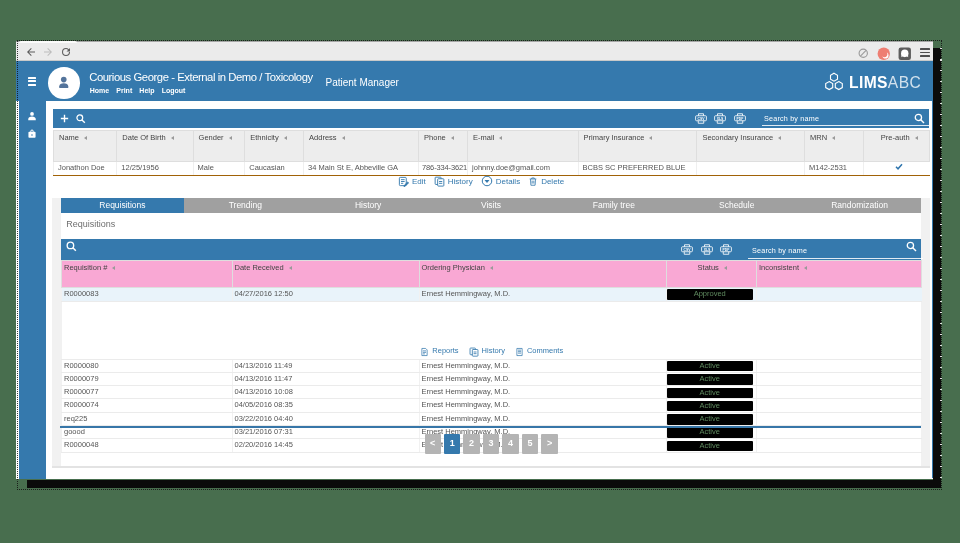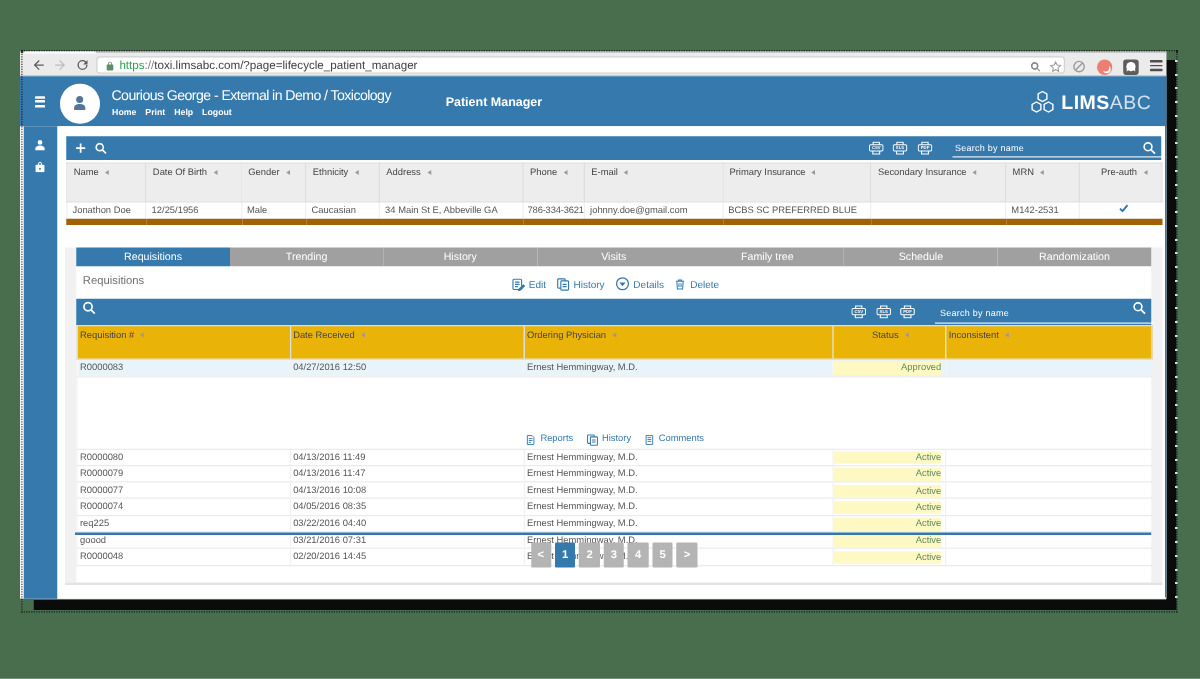--- a/index.html
+++ b/index.html
@@ -18,41 +18,41 @@
 .urltext .green { color:#2e9e4f; }
 
 .hdr { position:absolute; left:0; top:20.7px; width:917.5px; height:39.8px; background:#3579ad; }
 .sidebar { position:absolute; left:3px; top:60.5px; width:27.7px; height:377.5px; background:#3579ad; }
 .content { position:absolute; left:30.5px; top:60.5px; width:887px; height:377.5px; background:#fff; overflow:hidden; }
 
 .ham b { display:block; width:8.6px; height:2.2px; background:#fff; margin-bottom:1.2px; border-radius:0.5px; }
 .avatar { position:absolute; left:32.7px; top:6.3px; width:31.5px; height:31.5px; background:#fff; border-radius:50%; }
 .htitle { position:absolute; left:73.7px; top:10.2px; font-size:11.3px; letter-spacing:-0.45px; color:#fff; white-space:nowrap; }
 .hlinks { position:absolute; left:74.2px; top:26.2px; font-size:7px; font-weight:bold; color:#fff; word-spacing:5.2px; }
-.ptitle { position:absolute; left:341px; top:16px; font-size:10px; font-weight:bold; color:#fff; }
+.ptitle { position:absolute; left:310px; top:16px; font-size:10px; font-weight:normal; color:#fff; }
 .logo { position:absolute; left:806px; top:11px; }
 .logotxt { position:absolute; left:833.5px; top:13.2px; font-size:15.6px; color:#fff; letter-spacing:0.4px; }
 
 .tbar { position:absolute; background:#3579ad; }
 .tb1 { left:7px; top:7.5px; width:876px; height:19.3px; }
 .tb2 { left:15px; top:137.7px; width:860px; height:21.3px; }
 .srchtxt { position:absolute; font-size:7.2px; letter-spacing:0.2px; color:#fff; }
 .srchline { position:absolute; height:1px; background:rgba(255,255,255,0.85); }
 
 table { border-collapse:collapse; table-layout:fixed; }
 .ptable { position:absolute; left:7px; top:29px; width:876px; font-size:7.5px; color:#555; }
 .ptable th { background:#ededed; font-weight:normal; color:#444; text-align:left; height:15.5px; line-height:14px; padding:0 0 16px 5px; border:1px solid #dedede; white-space:nowrap; overflow:hidden; }
-.ptable td { height:12.5px; line-height:12.5px; padding:0 0 0 4px; border-bottom:5px solid #a16207; border-left:1px solid #efefef; white-space:nowrap; overflow:hidden; }
+.ptable td { height:12.5px; line-height:12.5px; padding:0 0 0 4px; border-bottom:1px solid #a16207; border-left:1px solid #efefef; white-space:nowrap; overflow:hidden; }
 .rtable { position:absolute; left:15px; top:158.5px; width:860px; font-size:7.5px; color:#555; }
-.rtable th { background:#eab308; font-weight:normal; color:#444; text-align:left; height:26px; line-height:14px; padding:0 0 12px 2px; border:1px solid #dedede; white-space:nowrap; }
+.rtable th { background:#f9a8d4; font-weight:normal; color:#444; text-align:left; height:26px; line-height:14px; padding:0 0 12px 2px; border:1px solid #dedede; white-space:nowrap; }
 .rtable td { height:13.3px; line-height:12.3px; padding:0 0 0 2px; border-bottom:1px solid #ebebeb; border-left:1px solid #f1f1f1; white-space:nowrap; overflow:hidden; }
 .rtable tr.r1 td { height:14px; }
 .selrow td { background:#e9f3fa; }
 .sel2 td { background:#d7e7f4; }
-.pill { display:block; margin:1.2px 3px 0 -2px; background:#fef9c3; color:#5f8a5f; text-align:right; border-radius:1px; height:10.5px; line-height:10.5px; }
+.pill { display:block; margin:1.2px 3px 0 -2px; background:#000000; color:#5f8a5f; text-align:center; border-radius:1px; height:10.5px; line-height:10.5px; }
 .sort { display:inline-block; width:0; height:0; border-top:2.5px solid transparent; border-bottom:2.5px solid transparent; border-right:3.5px solid #999; margin-left:5px; vertical-align:middle; }
 
 .gutL { position:absolute; left:6.3px; top:97px; width:8.7px; height:267.5px; background:#f1f1f1; }
 .gutR { position:absolute; left:875px; top:97px; width:9px; height:267.5px; background:#f1f1f1; }
 .gutB { position:absolute; left:6.3px; top:364.5px; width:877.7px; height:2px; background:#e3e3e3; }
 
 .tabs { position:absolute; left:15px; top:96.8px; width:860px; height:15.4px; display:flex; }
 .tab { flex:1; background:#a0a0a0; color:#fff; font-size:8.5px; text-align:center; line-height:15.4px; }
 .tab.on { background:#3579ad; }
 
@@ -74,34 +74,20 @@
       <div class="abs" style="left:3px; top:-1px; width:58px; height:2.5px; background:#fbfbfb; border-radius:2px 2px 0 0;"></div>
     <svg class="abs" style="left:9px; top:4.5px;" width="12" height="12" viewBox="0 0 24 24">
         <path fill="#5c5c5c" d="M20 11H7.8l5.6-5.6L12 4l-8 8 8 8 1.4-1.4L7.8 13H20z"></path>
       </svg>
     <svg class="abs" style="left:26.5px; top:4.5px;" width="12" height="12" viewBox="0 0 24 24">
         <path fill="#bdbdbd" d="M4 11h12.2l-5.6-5.6L12 4l8 8-8 8-1.4-1.4 5.6-5.6H4z"></path>
       </svg>
     <svg class="abs" style="left:44px; top:4.5px;" width="12" height="12" viewBox="0 0 24 24">
         <path fill="#5c5c5c" d="M17.65 6.35A7.96 7.96 0 0 0 12 4a8 8 0 1 0 8 8h-2.1a5.9 5.9 0 1 1-5.9-5.9c1.63 0 3.1.68 4.16 1.75L13 11h7V4l-2.35 2.35z"></path>
       </svg>
-    <div class="urlbar">
-      <svg class="abs" style="left:6px; top:3px;" width="8" height="8" viewBox="0 0 24 24">
-          <path fill="#5f8d68" d="M18 8h-1V6a5 5 0 0 0-10 0v2H6a2 2 0 0 0-2 2v10a2 2 0 0 0 2 2h12a2 2 0 0 0 2-2V10a2 2 0 0 0-2-2zM9 6a3 3 0 0 1 6 0v2H9V6z"></path>
-        </svg>
-      <div class="urltext" style="left:17.5px;"><span class="green">https</span><span style="color:#7d7d7d;">://</span>toxi.limsabc.com/?page=lifecycle_patient_manager</div>
-      <svg class="abs" style="left:746px; top:2.5px;" width="9.5" height="9.5" viewBox="0 0 24 24">
-          <path fill="none" stroke="#8a8a8a" stroke-width="2.4" d="M15.5 14h-.8l-.3-.3a6.5 6.5 0 1 0-.7.7l.3.3v.8"></path>
-          <circle cx="9.5" cy="9.5" r="5.8" fill="none" stroke="#8a8a8a" stroke-width="2.4"></circle>
-          <path stroke="#8a8a8a" stroke-width="2.4" d="m14 14 6 6"></path>
-        </svg>
-      <svg class="abs" style="left:761px; top:1.5px;" width="11" height="11" viewBox="0 0 24 24">
-          <path fill="none" stroke="#9a9a9a" stroke-width="1.8" d="M12 3.5l2.6 5.3 5.9.9-4.3 4.1 1 5.8-5.2-2.7-5.2 2.7 1-5.8-4.3-4.1 5.9-.9z"></path>
-        </svg>
-    </div>
     <svg class="abs" style="left:842.5px; top:6.5px;" width="10.5" height="10.5" viewBox="0 0 24 24">
         <circle cx="12" cy="12" r="9.5" fill="none" stroke="#9b9b9b" stroke-width="2.6"></circle>
         <path stroke="#9b9b9b" stroke-width="2.6" d="M5.5 18.5 18.5 5.5"></path>
       </svg>
     <svg class="abs" style="left:861px; top:5px;" width="13.5" height="13.5" viewBox="0 0 24 24">
         <circle cx="12" cy="12" r="11" fill="#ee7e72"></circle>
         <circle cx="15" cy="15" r="5.5" fill="#fff"></circle>
         <circle cx="13" cy="12.5" r="5.5" fill="#ee7e72"></circle>
       </svg>
     <svg class="abs" style="left:882.5px; top:5px;" width="13.5" height="13.5" viewBox="0 0 24 24">
@@ -231,21 +217,21 @@
             <td>BCBS SC PREFERRED BLUE</td>
             <td></td>
             <td>M142-2531</td>
             <td style="text-align:center"><svg width="8" height="7" viewBox="0 0 12 10">
                 <path fill="none" stroke="#2e74ad" stroke-width="2.2" d="M1.5 5.5 4.5 8.5 10.5 1.5"></path>
               </svg></td>
           </tr>
     </tbody>
       </table>
 
-    <div class="acts" style="left:363px; top:73px; height:14px; font-size:8px;margin-top:46px;">
+    <div class="acts" style="left:352px; top:73px; height:14px; font-size:8px;">
       <svg width="11" height="11" viewBox="0 0 24 24">
           <g fill="none" stroke="#3579ad" stroke-width="2">
             <rect x="3" y="3" width="15" height="18" rx="2"></rect>
             <path d="M6.5 8h8M6.5 12h8M6.5 16h5"></path>
             <path fill="#3579ad" d="m14 20 7-7 2 2-7 7-3 1z"></path>
           </g>
         </svg>
         <span>Edit</span>
       <span style="width:8px;"></span>
       <svg width="11" height="11" viewBox="0 0 24 24">

